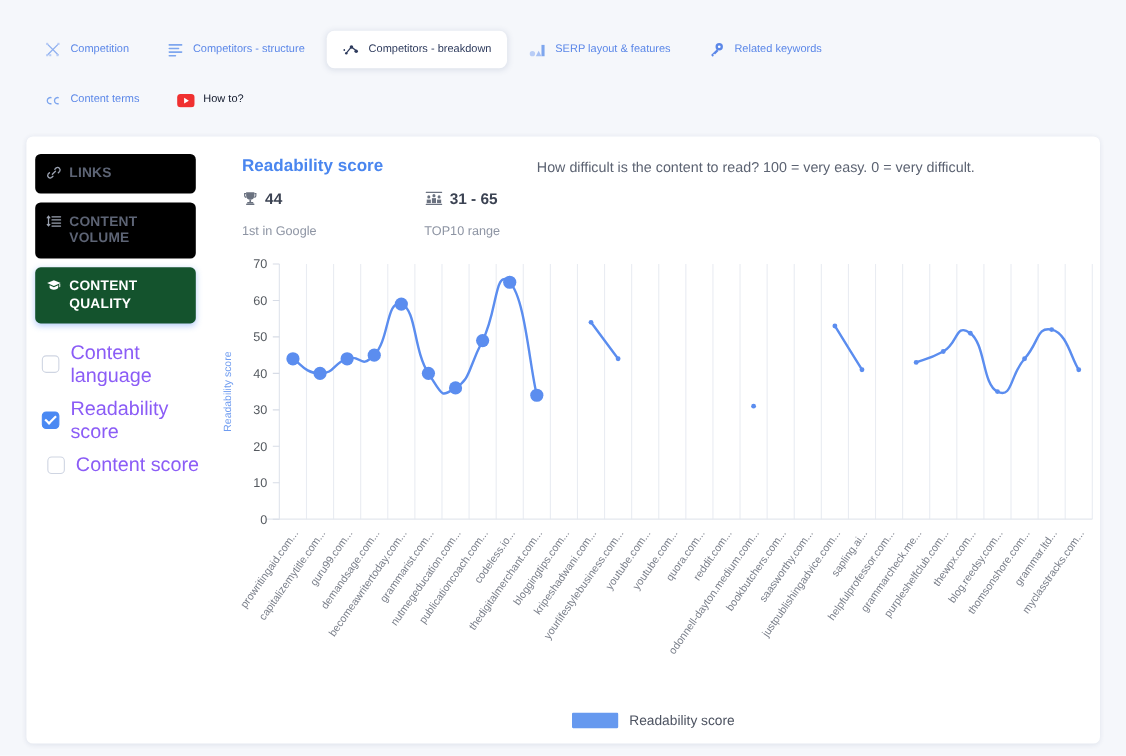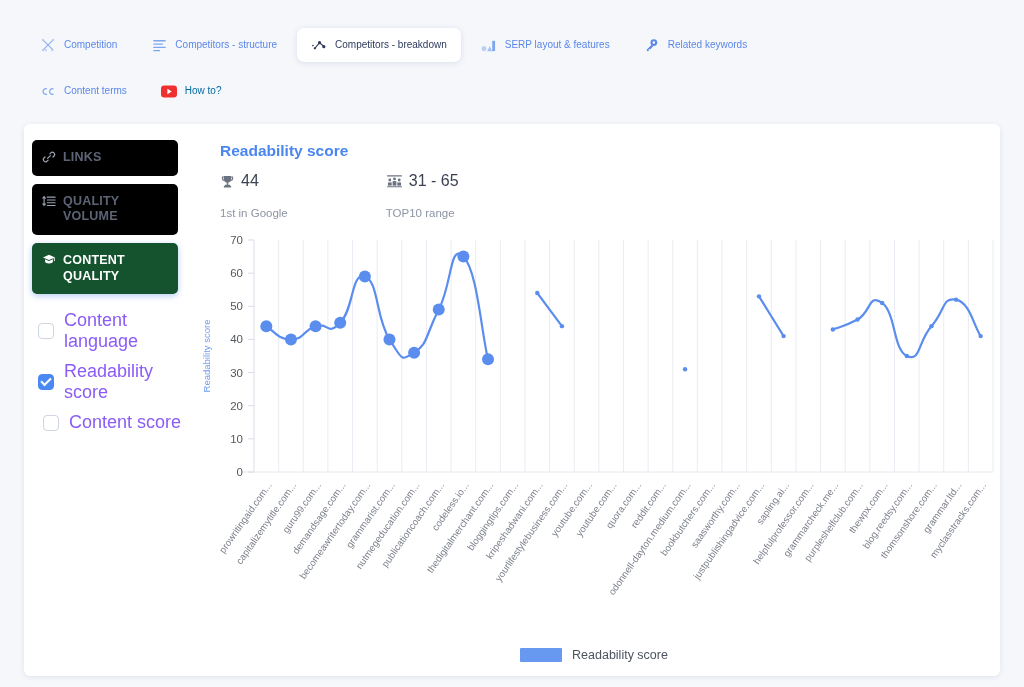--- a/index.html
+++ b/index.html
@@ -27,21 +27,21 @@
     cursor:pointer;
     white-space:nowrap;
     line-height:1;
   }
   .tab.active {
     background:#ffffff;
     color:#2d3a5c;
     box-shadow:0 1px 6px rgba(40,60,110,.13);
   }
   .tab .ticon { display:inline-flex; width:16px; height:16px; align-items:center; justify-content:center; flex:0 0 16px;}
-  .tab.howto { color:#0369a1; }
+  .tab.howto { color:#0f172a; }
 
   
   .panel {
     position:absolute;
     left:24px; top:124px;
     width:976px; height:552px;
     background:#ffffff;
     border-radius:6px;
     box-shadow:0 1px 5px rgba(40,60,110,.10);
     overflow:hidden;
@@ -99,21 +99,21 @@
     position:absolute; left:24px; top:18px;
     font-size:15.5px; font-weight:bold; color:#4a86ef;
   }
   .c-desc {
     position:absolute; left:292px; top:20px;
     font-size:13px; color:#5c6372;
     white-space:nowrap;
   }
   .stats { position:absolute; left:24px; top:48px; display:flex; }
   .stat { margin-right:98px; }
-  .stat .v { display:flex; align-items:center; gap:6px; font-size:16px; font-weight:normal; color:#3b4252; }
+  .stat .v { display:flex; align-items:center; gap:6px; font-size:14px; font-weight:bold; color:#3b4252; }
   .stat .l { margin-top:17px; font-size:11.5px; color:#8d94a3; }
 
   .chartwrap { position:absolute; left:0; top:108px; right:8px; bottom:0; }
   svg { display:block; }
   .legend {
     position:absolute; left:0; right:0; bottom:14px;
     display:flex; align-items:center; justify-content:center; gap:10px;
     font-size:12.5px; color:#4d5361;
   }
   .lswatch { width:42px; height:14px; background:#6699ef; border-radius:1px; }
@@ -237,21 +237,21 @@
 
     <div class="side-item">
       <span class="sicon">
         <svg width="14" height="14" viewBox="0 0 16 16">
             <g stroke="#9aa1b0" stroke-width="1.3" stroke-linecap="round">
               <path d="M2.4 3.4V12.6M1 4.6 L2.4 3 L3.8 4.6M1 11.4 L2.4 13 L3.8 11.4"></path>
               <path d="M6 3.6h9M6 6.8h9M6 10h9M6 13.2h9"></path>
             </g>
           </svg>
       </span>
-      <span>QUALITY VOLUME</span>
+      <span>CONTENT VOLUME</span>
     </div>
 
     <div class="side-item selected">
       <span class="sicon">
         <svg width="14" height="14" viewBox="0 0 16 16">
             <g fill="#ffffff">
               <path d="M8 2 L15 5 L8 8 L1 5Z"></path>
               <path d="M3.5 7.2v2.4c0 1.3 2 2.3 4.5 2.3s4.5-1 4.5-2.3V7.2L8 9.2Z"></path>
               <rect x="13.6" y="5.4" width="1" height="4" rx=".5"></rect>
             </g>
@@ -271,20 +271,21 @@
       </div>
       <div class="chk-row">
         <span class="box"></span>
         <span>Content score</span>
       </div>
     </div>
   </div>
 
   <div class="content">
     <div class="c-title">Readability score</div>
+    <div class="c-desc">How difficult is the content to read? 100 = very easy. 0 = very difficult.</div>
 
     <div class="stats">
       <div class="stat">
         <div class="v">
           <span>
             <svg width="15" height="15" viewBox="0 0 16 16">
                 <g fill="#6b7280">
                   <path d="M4 2h8v3.2c0 2.2-1.8 4-4 4s-4-1.8-4-4Z"></path>
                   <path d="M2 2.6h2v1.2H3.1v1.1c0 .7.5 1.2 1.1 1.3v1.2C2.9 7.2 2 6.2 2 5Z"></path>
                   <path d="M14 2.6h-2v1.2h.9v1.1c0 .7-.5 1.2-1.1 1.3v1.2C13.1 7.2 14 6.2 14 5Z"></path>

